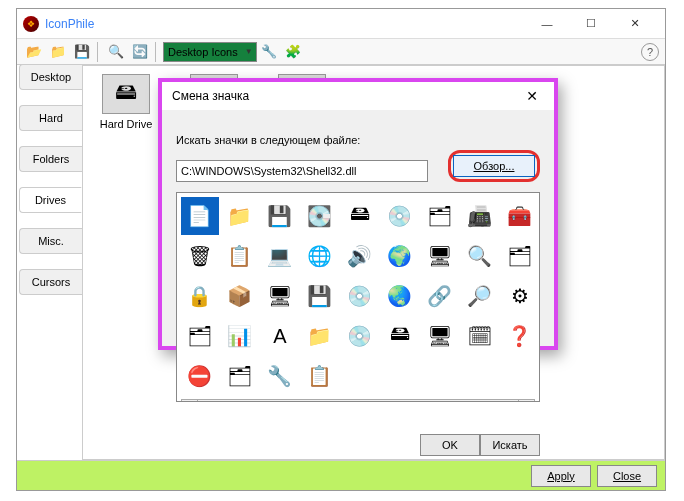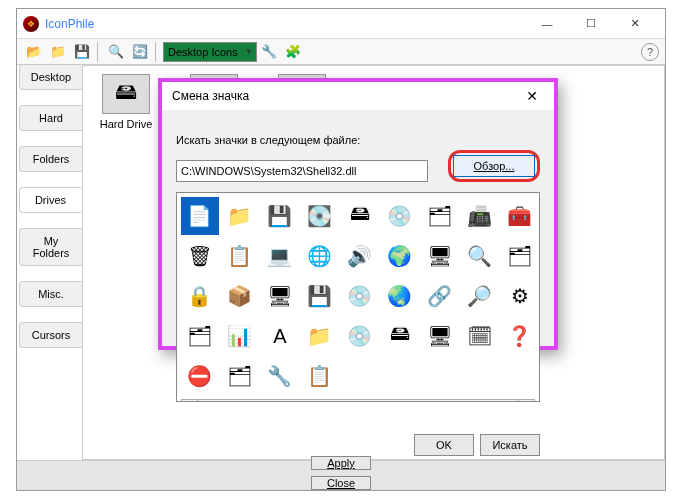--- a/index.html
+++ b/index.html
@@ -21,21 +21,21 @@
 .help { margin-left: auto; width:18px;height:18px;border-radius:50%;border:1px solid #999;display:flex;align-items:center;justify-content:center;font-size:11px;color:#555;}
 
 .body { display: flex; height: calc(100% - 30px - 26px - 30px); }
 .tabs { width: 66px; display: flex; flex-direction: column; border-right: 1px solid #ccc; font-size: 11px; }
 .tab { padding: 6px 4px; text-align: center; border: 1px solid #ccc; border-right:none; margin:-1px 0 16px 2px; background:#f0f0f0;border-radius:4px 0 0 4px;}
 .tab.active { background:#fff; font-weight: normal; border-right:1px solid #fff; position:relative; z-index:2;}
 .content { flex: 1; background: #fff; border:1px solid #ccc; margin-left:-1px; padding: 8px; display: flex; gap: 18px; align-items: flex-start;}
 .desk-item { width: 70px; text-align: center; font-size: 11px; }
 .desk-item .dicon { width: 48px; height: 40px; margin: 0 auto 4px; background:#ddd; border:1px solid #999; display:flex;align-items:center;justify-content:center;font-size:22px;}
 
-.bottombar { height: 30px; border-top: 1px solid #ccc; display: flex; align-items: center; justify-content: flex-end; padding: 0 8px; gap: 6px; background:#e5e5e5;flex-direction:column;}
+.bottombar { height: 30px; border-top: 1px solid #ccc; display: flex; align-items: center; justify-content: flex-end; padding: 0 8px; gap: 6px; background:#bef264;}
 .btn { min-width: 60px; height: 22px; font-size: 11px; border: 1px solid #888; background: #e8e8e8; display:flex;align-items:center;justify-content:center; padding:0 10px;}
 .btn u { text-decoration: underline; }
 
 
 .dialog { position: absolute; left: 158px; top: 78px; width: 400px; height: 272px; background: #f0f0f0; border: 4px solid #d946ef; box-shadow: 4px 6px 14px rgba(0,0,0,0.35); }
 .dtitle { height: 28px; display: flex; align-items: center; padding: 0 6px 0 10px; background: #fff; font-size: 12px;}
 .dtitle .spacer{flex:1;}
 .dclose { width: 32px; height: 24px; display:flex;align-items:center;justify-content:center;font-size:14px;}
 .dbody { padding: 24px 14px; font-size: 11px; }
 .dlabel { margin-bottom: 4px; }
@@ -44,21 +44,21 @@
 .browse-wrap { border: 3px solid #e3302f; border-radius: 12px; padding: 2px; text-decoration: underline; }
 .browse-btn { min-width: 82px; height: 22px; font-size: 11px; border: 1px solid #0a63c2; background: #e8f1fb; display:flex;align-items:center;justify-content:center;}
 .iconbox { width: 100%; height: 210px; border: 1px solid #888; background: #fff; overflow: hidden; padding: 4px;}
 .iconlist { display: grid; grid-template-columns: repeat(9, 38px); grid-auto-rows: 38px; gap: 2px;}
 .ic { width: 38px; height: 38px; display:flex;align-items:center;justify-content:center;font-size:20px;border:1px solid transparent;}
 .ic.sel { background:#0a63c2; color:#fff;}
 .scrollbar { height: 16px; border:1px solid #aaa; background:#f0f0f0;margin-top:4px;position:relative;}
 .scrollbar .arr{position:absolute;top:0;width:16px;height:14px;display:flex;align-items:center;justify-content:center;font-size:9px;}
 .scrollbar .arr.l{left:0;border-right:1px solid #aaa;}
 .scrollbar .arr.r{right:0;border-left:1px solid #aaa;}
-.dfooter { display:flex; justify-content:flex-end; gap:6px; padding: 8px 14px;}
+.dfooter { display:flex; justify-content:flex-end; padding: 8px 14px;}
 </style>
 </head>
 <body>
 
 <div class="window">
   <div class="titlebar">
     <div class="appicon"></div>
     <div class="title">IconPhile</div>
     <div class="spacer"></div>
     <div class="winbtn">—</div>
@@ -81,21 +81,20 @@
     <div class="tbtn">🧩</div>
     <div class="help">?</div>
   </div>
 
   <div class="body">
     <div class="tabs" id="tabs">
         <div class="tab">Desktop</div>
         <div class="tab">Hard</div>
         <div class="tab">Folders</div>
         <div class="tab active">Drives</div>
-        <div class="tab">My Folders</div>
         <div class="tab">Misc.</div>
         <div class="tab">Cursors</div>
       </div>
     <div class="content" id="content">
         <div class="desk-item">
           <div class="dicon">🖴</div>
           <div>Hard Drive</div>
         </div>
         <div class="desk-item">
           <div class="dicon">🖴</div>

